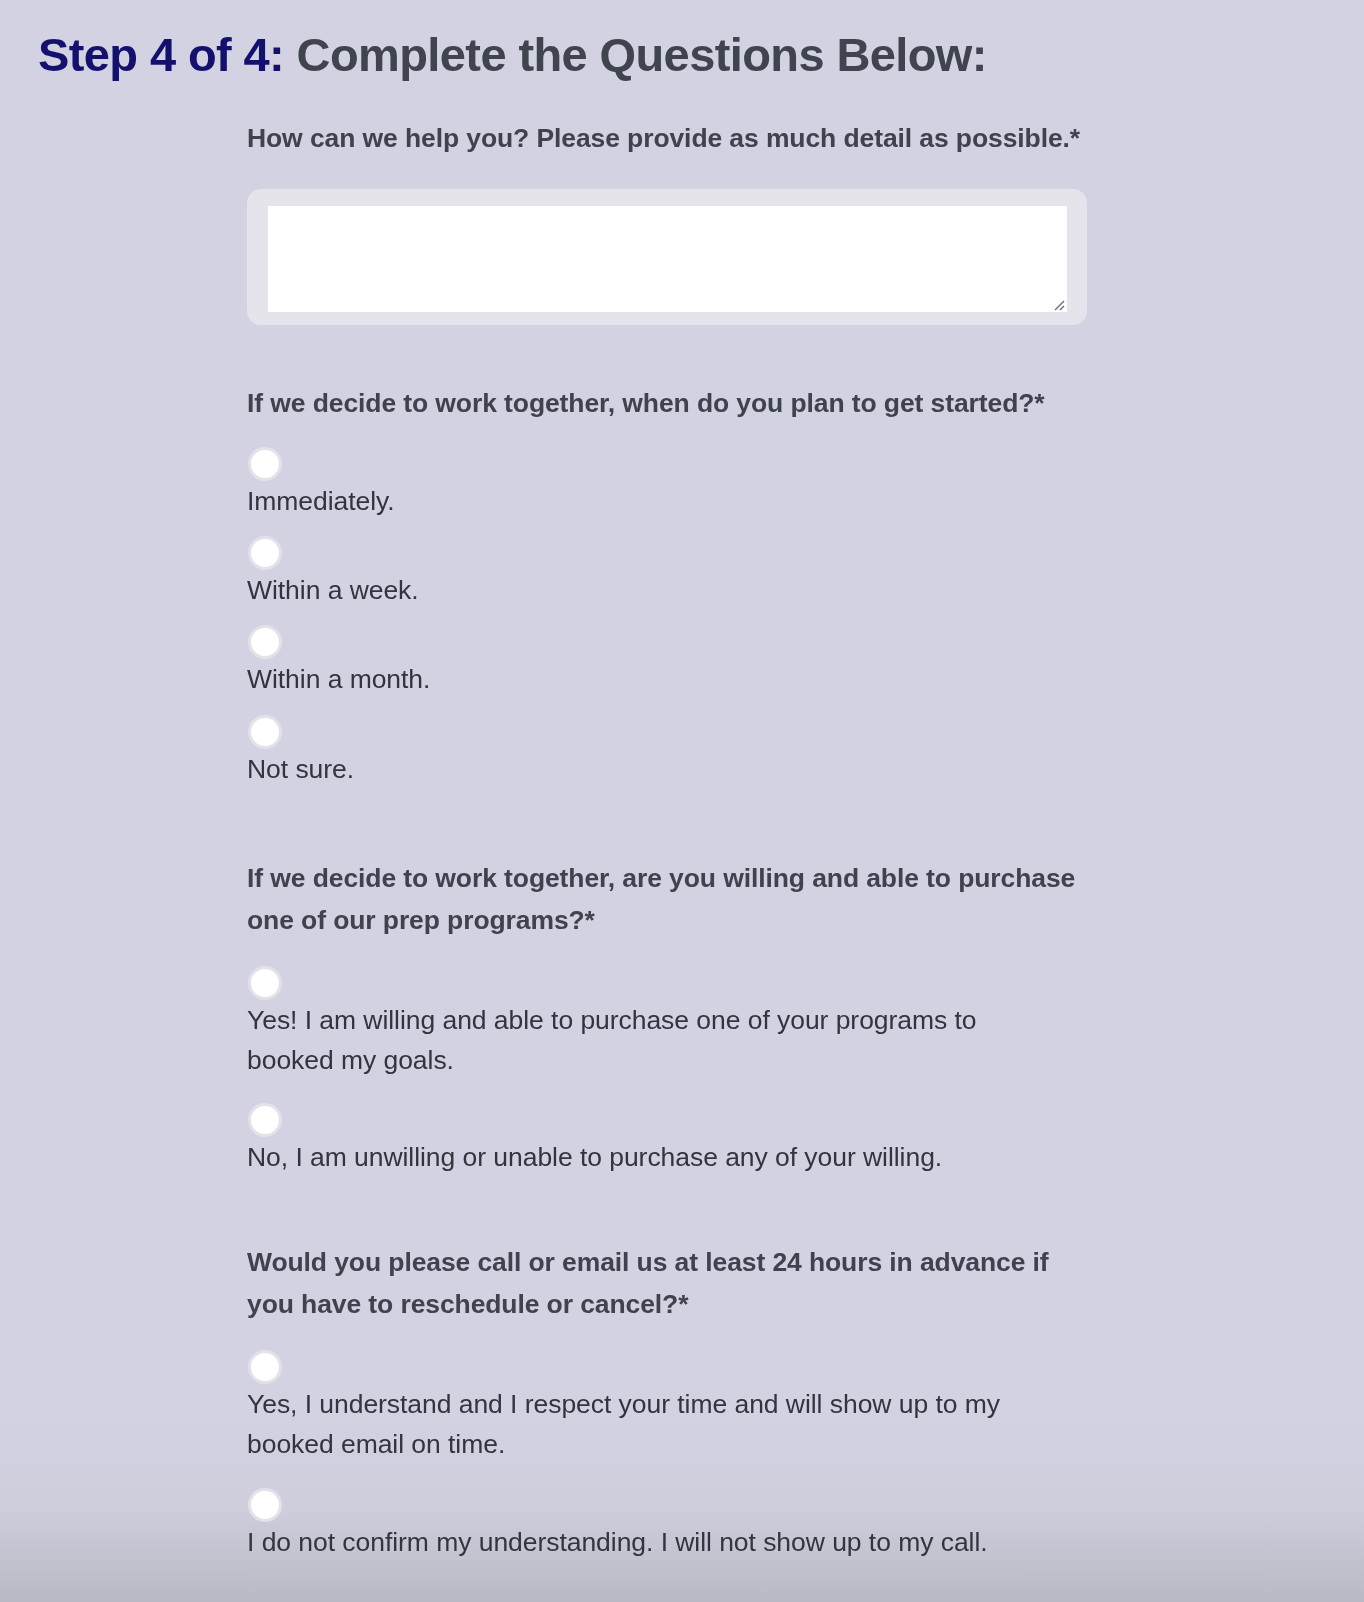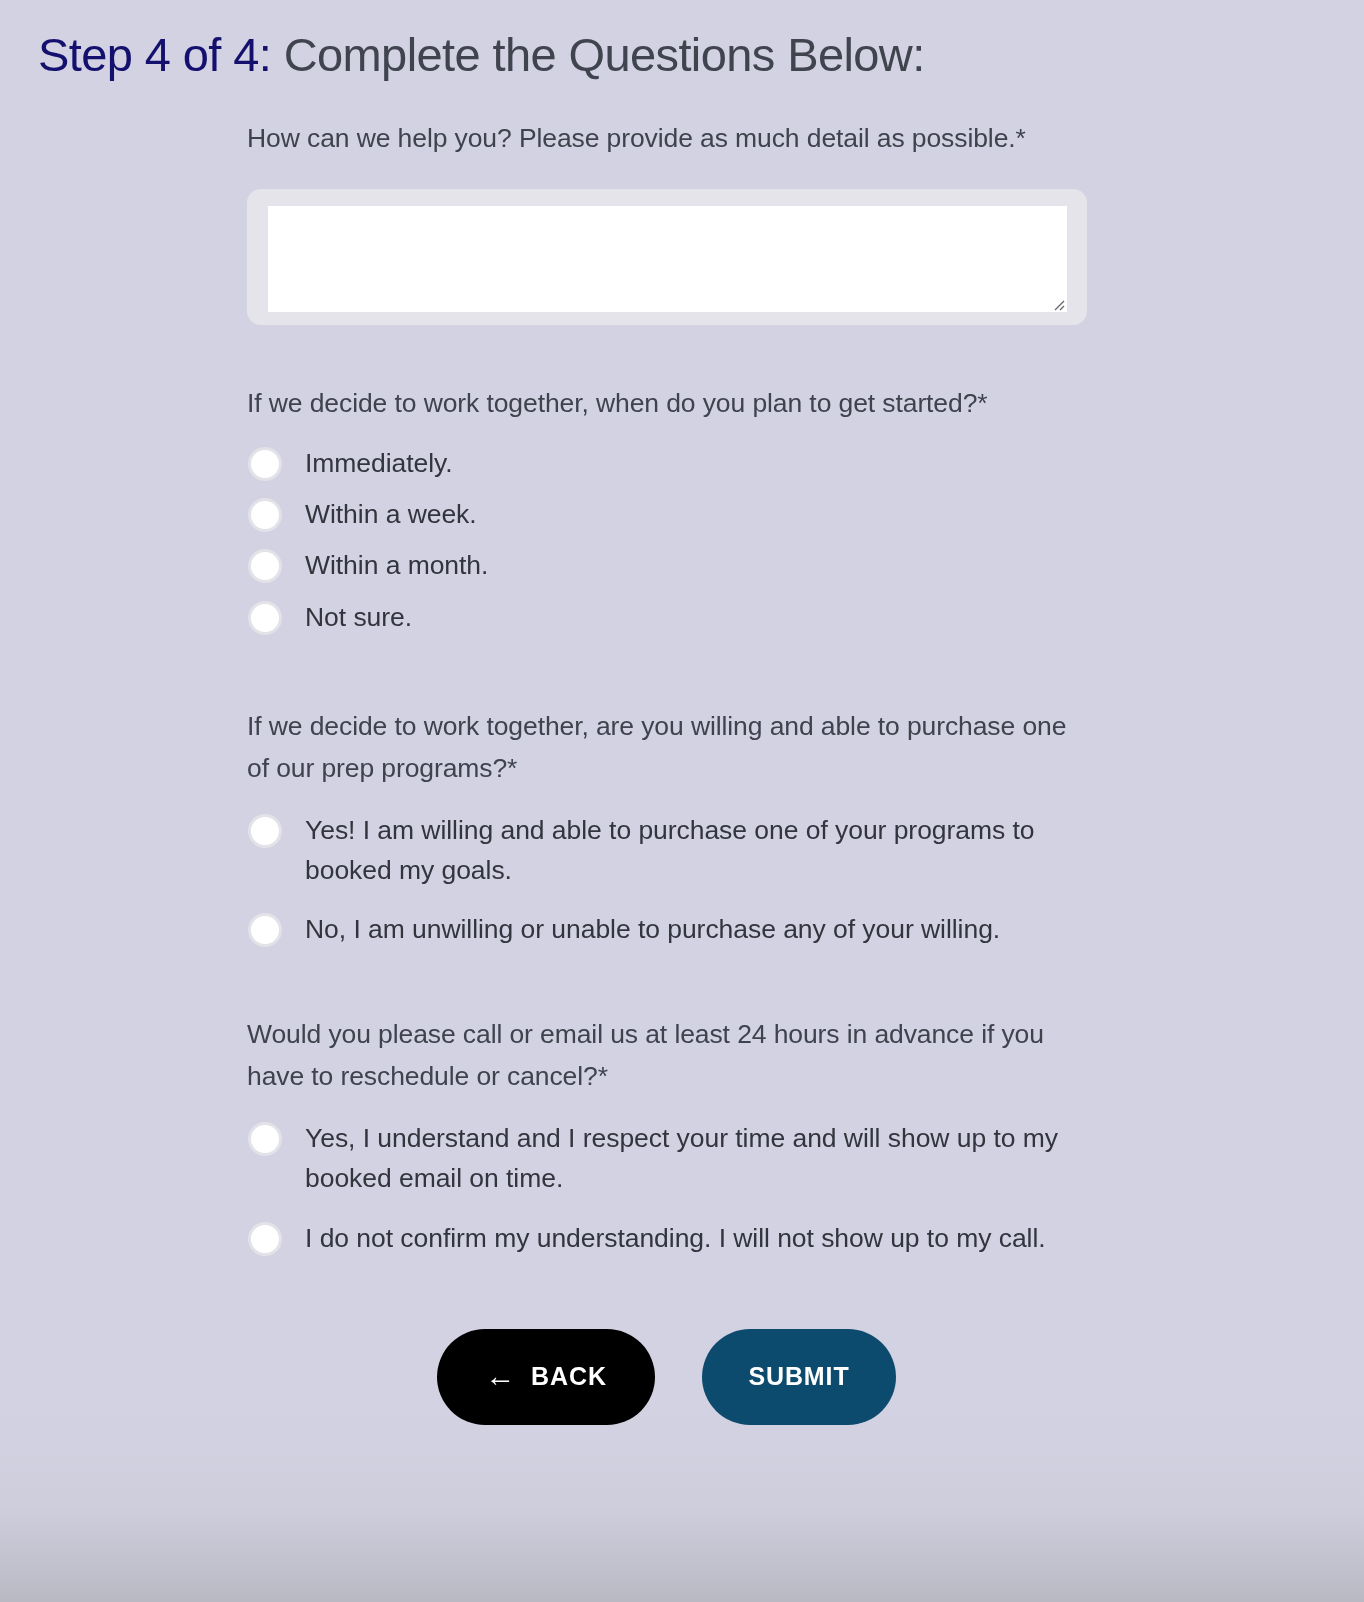--- a/index.html
+++ b/index.html
@@ -12,21 +12,21 @@
     background: linear-gradient(to bottom, #d3d2e2 0%, #d3d2e2 88%, #cfcedd 94%, #b9b9c4 100%);
     font-family: "Liberation Sans", sans-serif;
     -webkit-font-smoothing: antialiased;
   }
 
   
   .page-title {
     margin: 0;
     padding: 28px 0 0 38px;
     font-size: 47px;
-    font-weight: 400;
+    font-weight: 700;
     letter-spacing: -0.6px;
     line-height: 1.15;
     color: #3f444f;
     white-space: nowrap;
   }
   .page-title .step-label { color: #14106e; }
 
   
   .form-body {
     margin: 0;
@@ -35,21 +35,21 @@
   }
 
   .question-block { width: 840px; }
   .question-block.q1 { margin-top: 36px; }
   .question-block.q2 { margin-top: 58px; }
   .question-block.q3 { margin-top: 62px; }
   .question-block.q4 { margin-top: 52px; }
 
   .question-text {
     font-size: 26.5px;
-    font-weight: 400;
+    font-weight: 700;
     color: #3e434e;
     line-height: 1.58;
     letter-spacing: -0.1px;
     max-width: 840px;
     margin: 0;
   }
 
   
   .textarea-wrap {
     margin-top: 29px;
@@ -81,20 +81,21 @@
     pointer-events: none;
   }
 
   
   .options { margin-top: 14px; }
   .option-row {
     display: flex;
     align-items: flex-start;
     margin-bottom: 0;
     padding: 6px 0;
+    flex-direction: column;
   }
   .option-row.tight { padding: 4px 0 7px 0; }
   .option-row.loose { padding: 6px 0 13px 0; }
 
   .radio-mark {
     flex: 0 0 auto;
     width: 34px; height: 34px;
     border-radius: 50%;
     background: #ffffff;
     border: 3px solid #e3e2e8;

